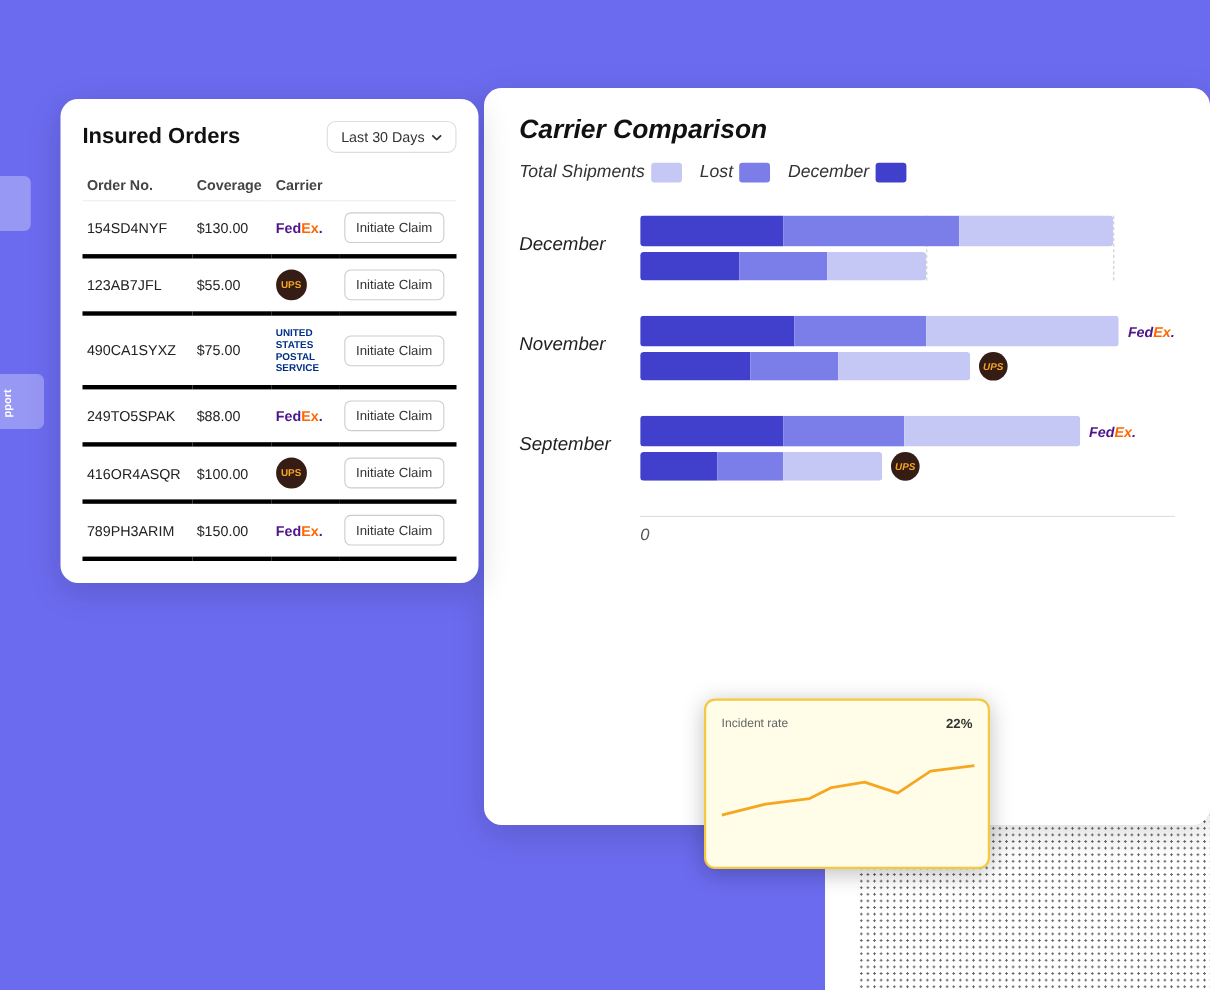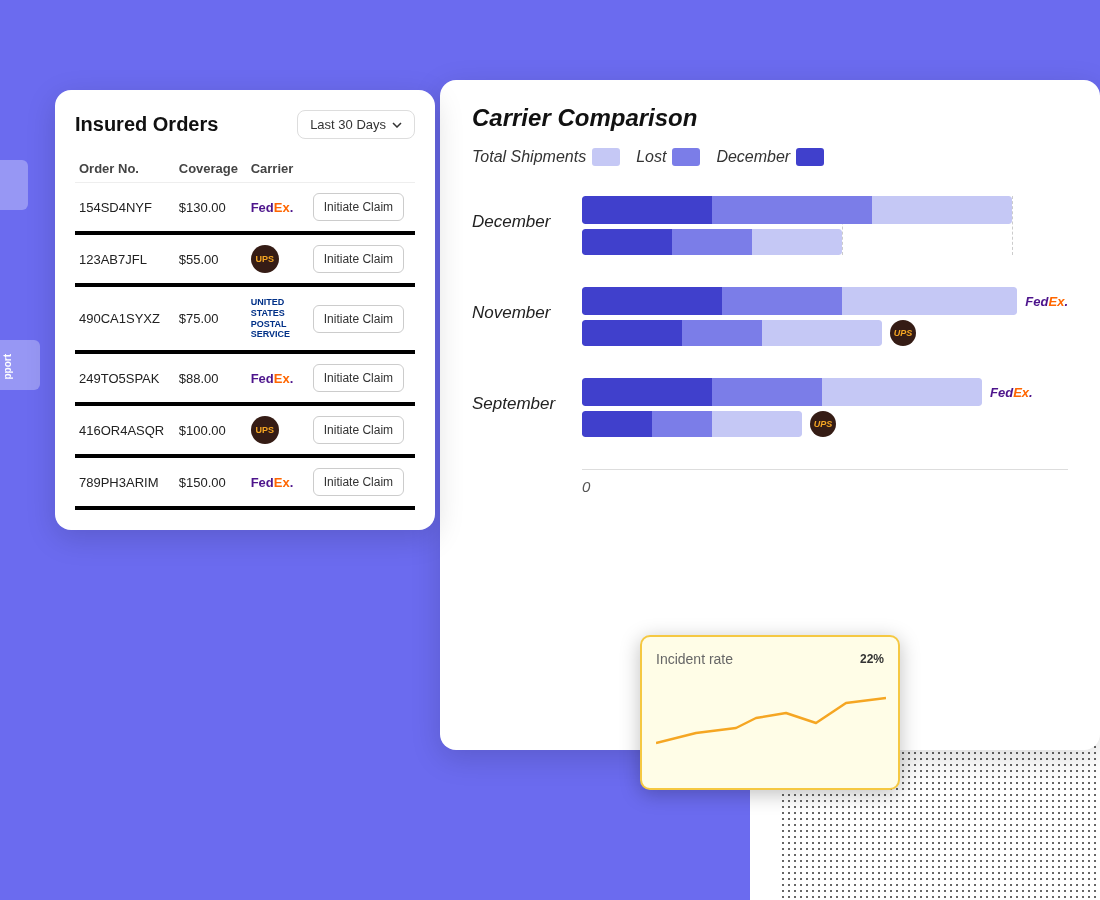--- a/index.html
+++ b/index.html
@@ -399,19 +399,19 @@
 
     <div style="margin-left:110px;padding-top:8px;font-size:15px;color:#555;border-top:1px solid #ddd;">
       <span>0</span>
     </div>
 
   </div>
 </div>
 
 <div class="laptop-card" style="position:absolute;bottom:110px;left:640px;width:260px;height:155px;background:#fffde7;border-radius:10px;box-shadow:0 4px 20px rgba(0,0,0,0.25);padding:14px;z-index:25;border:2px solid #f5c842;">
   <div style="display:flex;justify-content:space-between;align-items:center;margin-bottom:6px;">
-    <span style="font-size:14px;color:#666;">Incident rate</span>
+    <span style="font-size:11px;color:#666;">Incident rate</span>
     <span style="font-size:12px;font-weight:700;color:#333;">22%</span>
   </div>
   <svg width="230" height="90" viewBox="0 0 230 90">
     <polyline points="0,70 40,60 80,55 100,45 130,40 160,50 190,30 230,25" fill="none" stroke="#f5a623" stroke-width="2.5" stroke-linejoin="round"></polyline>
   </svg>
 </div>
 
 </body></html>

